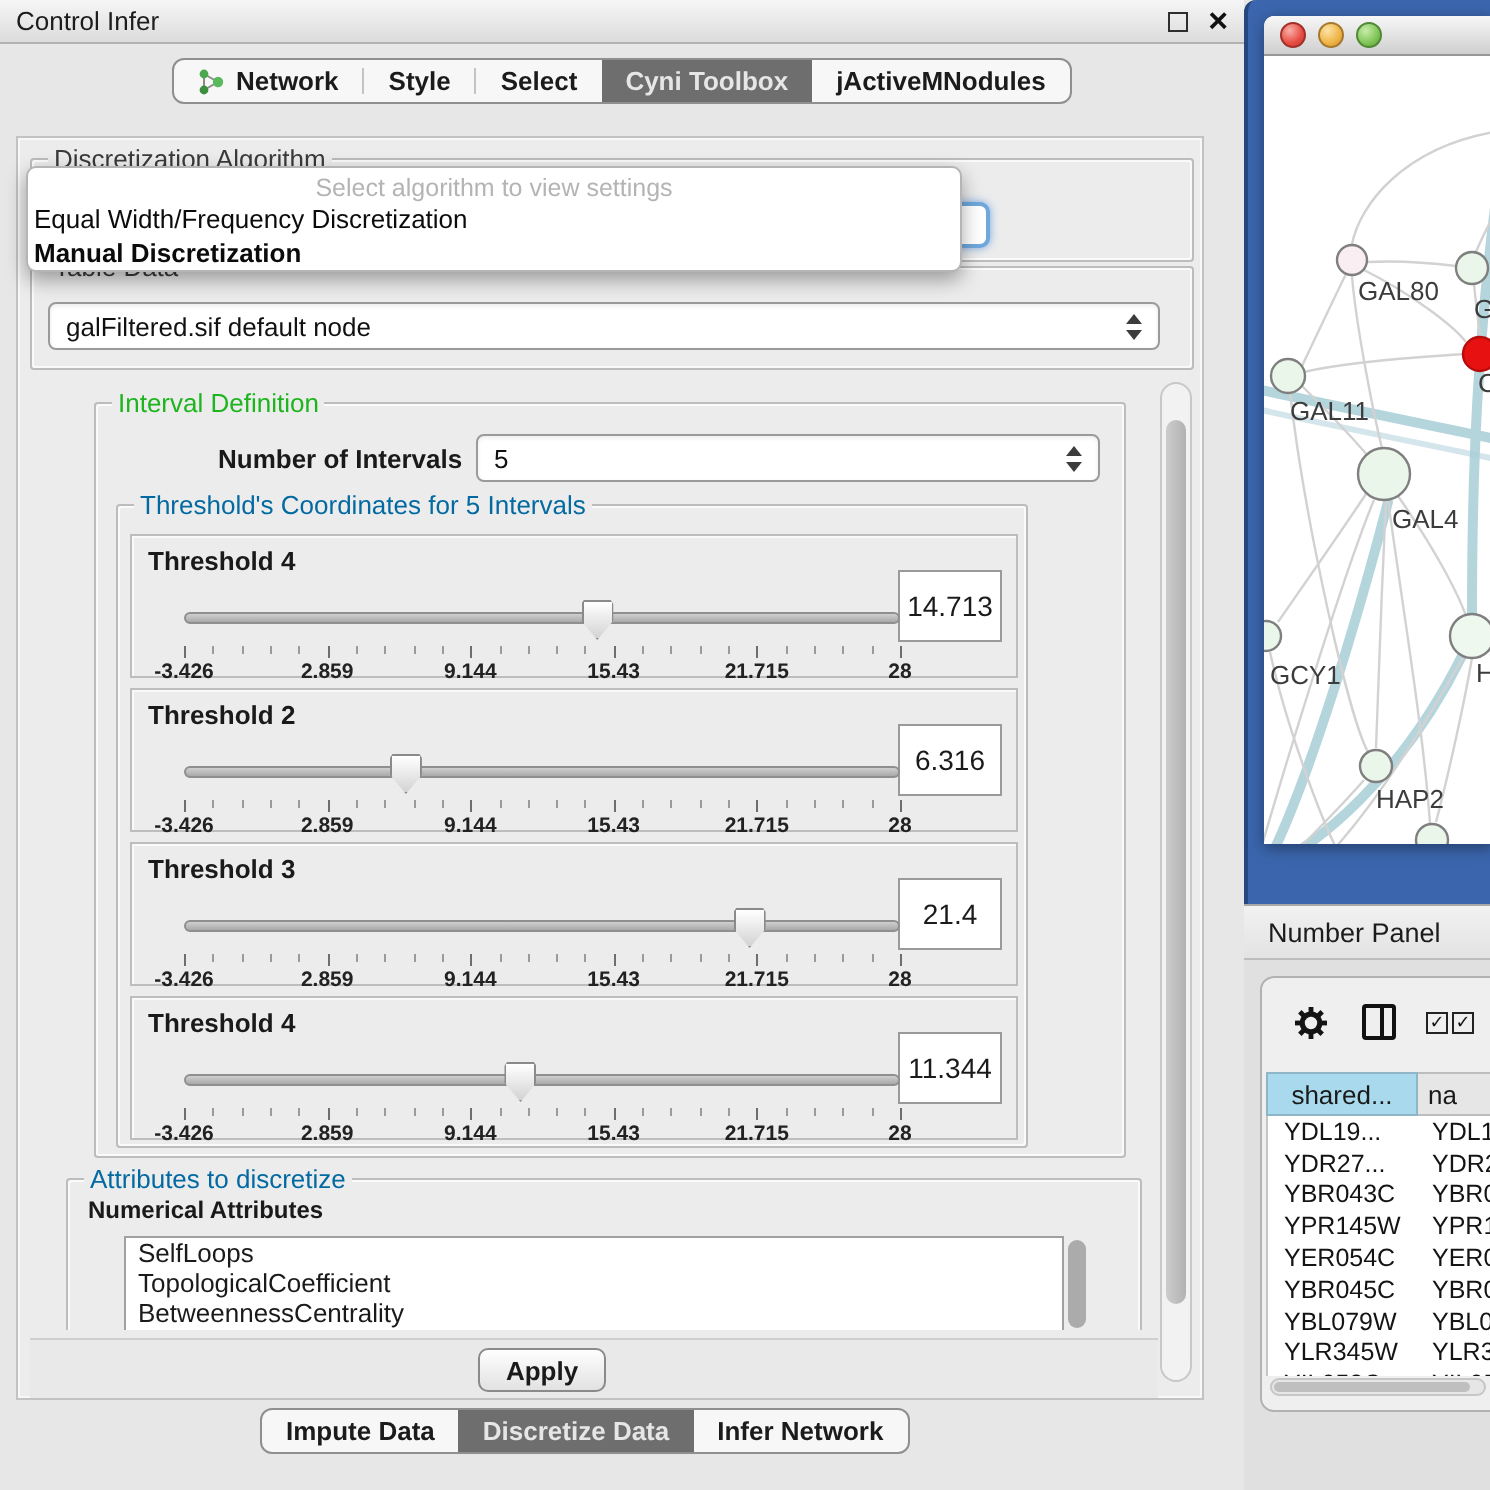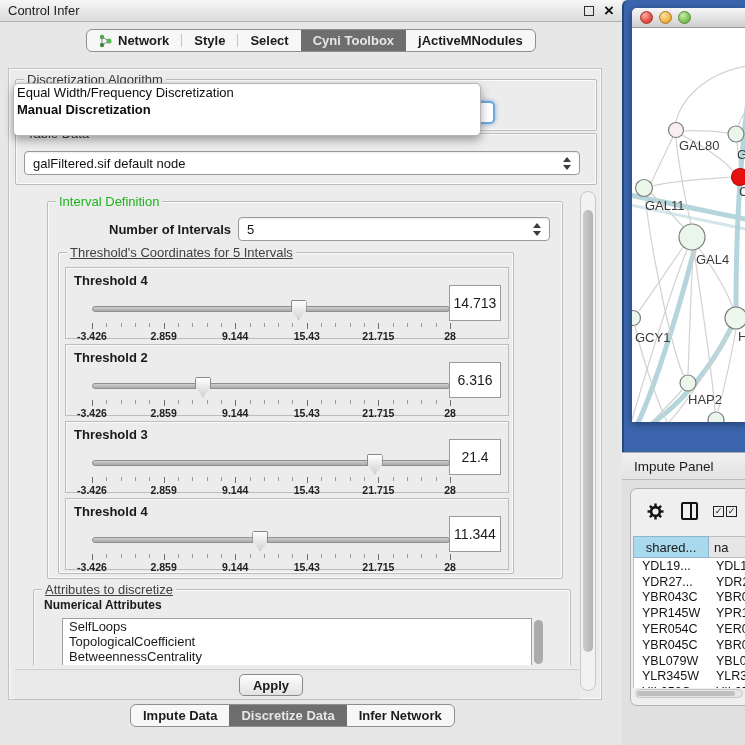--- a/index.html
+++ b/index.html
@@ -24,21 +24,21 @@
   .tabsep { width:1px; background:#c3c3c3; margin:4px 0; }
   .net-icon { width:14px; height:14px; margin-right:5px; }
 
   .outer-panel { position:absolute; left:8px; top:68px; width:594px; height:632px;
     background:#ececec; border:1px solid #c2c2c2; box-shadow:inset 0 0 0 1px #f8f8f8; }
 
   .groupbox { position:absolute; border:1px solid #bcbcbc; border-radius:2px;
     box-shadow:inset 1px 1px 0 #fafafa, inset -1px -1px 0 #fafafa; }
   .grouptitle { position:absolute; top:-8px; left:8px; background:#ececec; padding:0 3px;
     font-size:13px; white-space:nowrap; }
-  .gt-dark { color:#3a3a3a; } .gt-green { color:#1db41d; } .gt-blue { color:#404040;text-decoration:underline; }
+  .gt-dark { color:#3a3a3a; } .gt-green { color:#1db41d; } .gt-blue { color:#0369a1; }
 
   .combo { position:absolute; background:#fff; border:1px solid #9a9a9a; border-radius:4px;
     box-shadow:inset 0 1px 2px rgba(0,0,0,.08); display:flex; align-items:center;
     padding:0 8px; font-size:13px; color:#111; }
   .combo .cval { flex:1; overflow:hidden; white-space:nowrap; }
   .stepper { display:flex; flex-direction:column; align-items:center; line-height:4px; }
   .stepper i { width:0; height:0; border-left:4px solid transparent; border-right:4px solid transparent; display:block; }
   .stepper .up { border-bottom:5px solid #3c3c3c; margin-bottom:3px; }
   .stepper .dn { border-top:5px solid #3c3c3c; }
 
@@ -164,20 +164,21 @@
 </div>
 
 <div class="outer-panel">
 
   <div class="groupbox" style="left:6px; top:10px; width:582px; height:52px;">
     <span class="grouptitle gt-dark">Discretization Algorithm</span>
   </div>
   <div class="focus-combo"></div>
 
   <div class="algo-popup">
+    <div class="hint">Select algorithm to view settings</div>
     <div class="opt">Equal Width/Frequency Discretization</div>
     <div class="opt bold">Manual Discretization</div>
   </div>
 
   <div class="groupbox" style="left:6px; top:64px; width:582px; height:52px;">
     <span class="grouptitle gt-dark">Table Data</span>
     <div class="combo" style="left:8px; top:17px; width:556px; height:24px;">
       <span class="cval">galFiltered.sif default node</span>
       <span class="stepper">
           <i class="up"></i>
@@ -475,21 +476,21 @@
             <circle cx="56" cy="355" r="8" fill="#eaf6ea" stroke="#7f7f7f" stroke-width="1.2"></circle>
             <text x="56" y="376" font-size="13" fill="#3c3c3c" font-family="Liberation Sans, DejaVu Sans, sans-serif">HAP2</text>
             <circle cx="84" cy="392" r="8" fill="#eaf6ea" stroke="#7f7f7f" stroke-width="1.2"></circle>
           </g>
       </svg>
     </div>
   </div>
 </div>
 
 <div class="tp-bar">
-  <span>Impute Panel</span>
+  <span>Number Panel</span>
 </div>
 <div class="tp-area">
   <div class="tp-panel">
     <div class="tp-toolbar">
       <svg width="17" height="17" viewBox="0 0 17 17" style="margin-left:16px;">
         <circle cx="8.5" cy="8.5" r="4.4" fill="none" stroke="#141414" stroke-width="2.6"></circle>
         <g stroke="#141414" stroke-width="2.4">
           <line x1="8.5" y1="0.5" x2="8.5" y2="3.4"></line>
             <line x1="8.5" y1="13.6" x2="8.5" y2="16.5"></line>
           <line x1="0.5" y1="8.5" x2="3.4" y2="8.5"></line>

